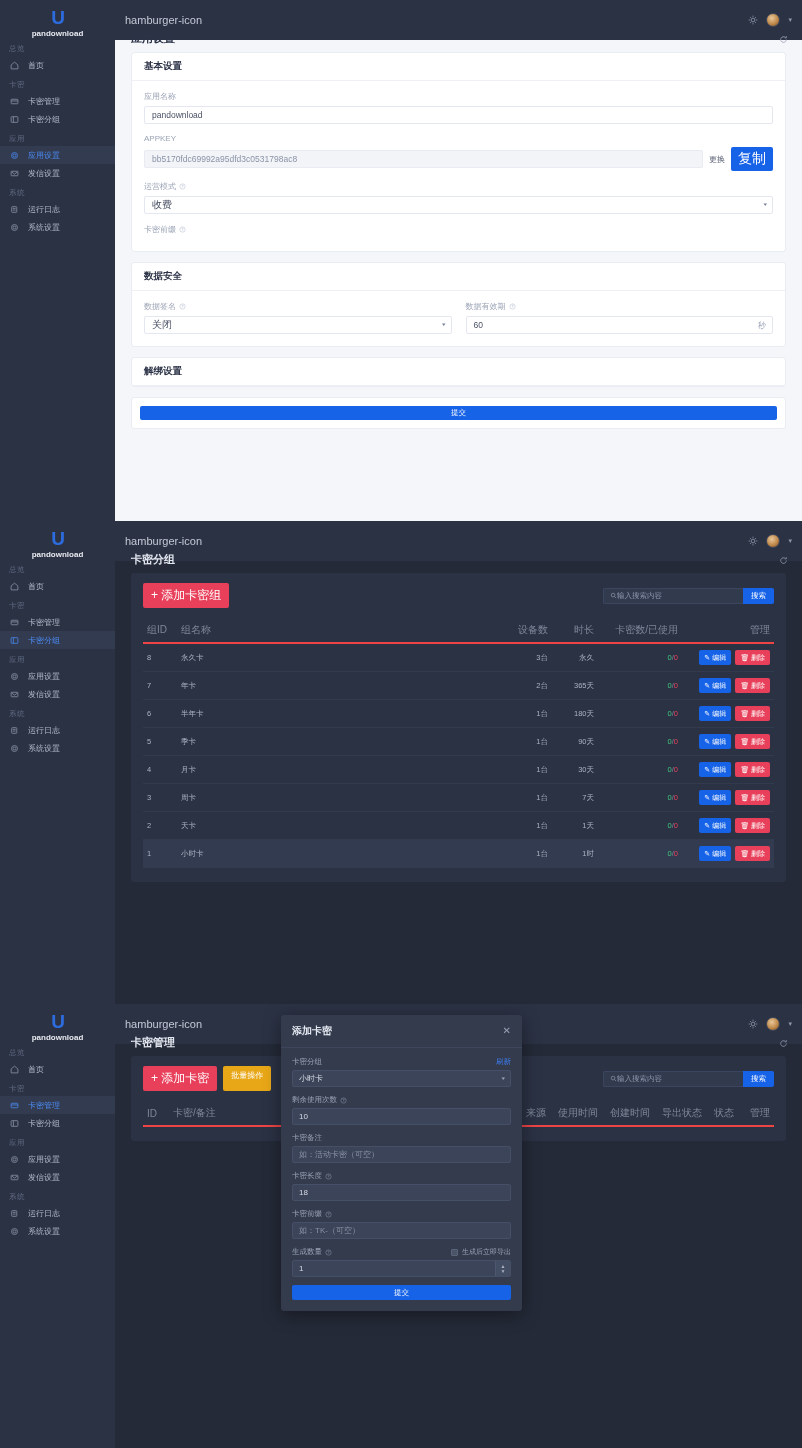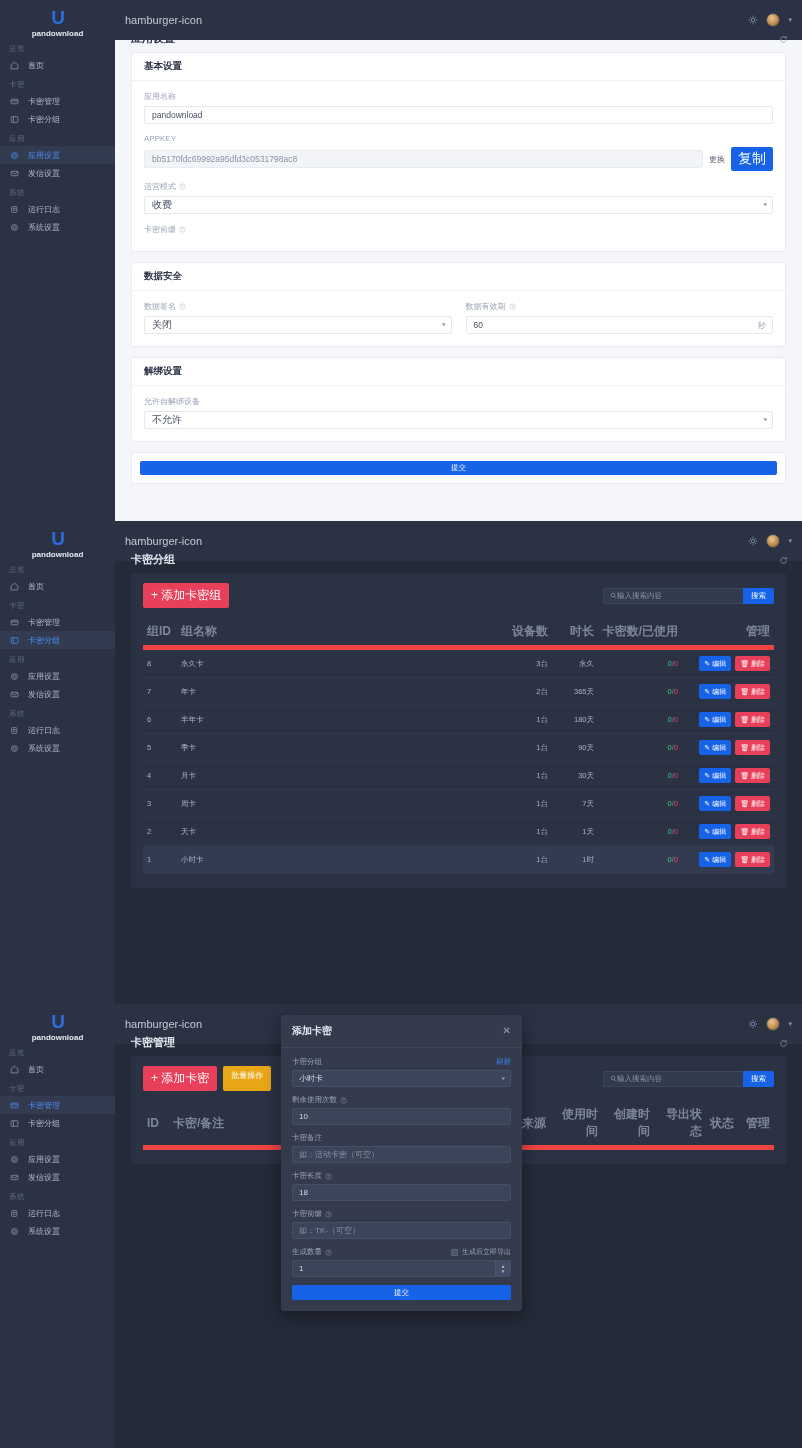--- a/index.html
+++ b/index.html
@@ -145,22 +145,22 @@
     font-size: 7.5px; color: #8d97ab;
   }
   .search-box svg { width: 7px; height: 7px; stroke: #8d97ab; fill: none; stroke-width: 1.6; }
   .btn-search {
     background: #1763e8; color: #fff; font-size: 7.5px; height: 16px;
     padding: 0 8px; display: flex; align-items: center;
     border-radius: 0 2px 2px 0; cursor: pointer;
   }
   table { width: 100%; border-collapse: collapse; margin-top: 10px; }
   th {
-    font-size: 12px; font-weight: bold; color: #7e8799;
-    text-align: left; padding: 5px 4px; border-bottom: 5px solid #ef4444;
+    font-size: 10px; font-weight: normal; color: #7e8799;
+    text-align: left; padding: 5px 4px; border-bottom: 2px solid #ef4444;
   }
   td {
     font-size: 7.5px; color: #aab2c3; padding: 6px 4px;
     border-bottom: 1px solid #323a4e;
   }
   tr.hl td { background: #333b50; }
   .t-center { text-align: right; }
   .cnt-used { color: #3dc77d; }
   .cnt-sep { color: #7e8799; }
   .cnt-total { color: #e8405a; }
@@ -388,26 +388,20 @@
               <div class="inp">60</div>
               <span class="suffix">秒</span>
             </div>
           </div>
         </div>
       </div>
     </div>
 
     <div class="card">
       <div class="card-head">解绑设置</div>
-      <div class="card-body">
-        <div class="field">
-          <div class="flabel">允许自解绑设备</div>
-          <div class="sel">不允许</div>
-        </div>
-      </div>
     </div>
 
     <div class="submit-card">
       <div class="btn-submit">提交</div>
     </div>
   </div>
 </div>
 
 <div class="panel panel-dark2">
   <div class="sidebar">

